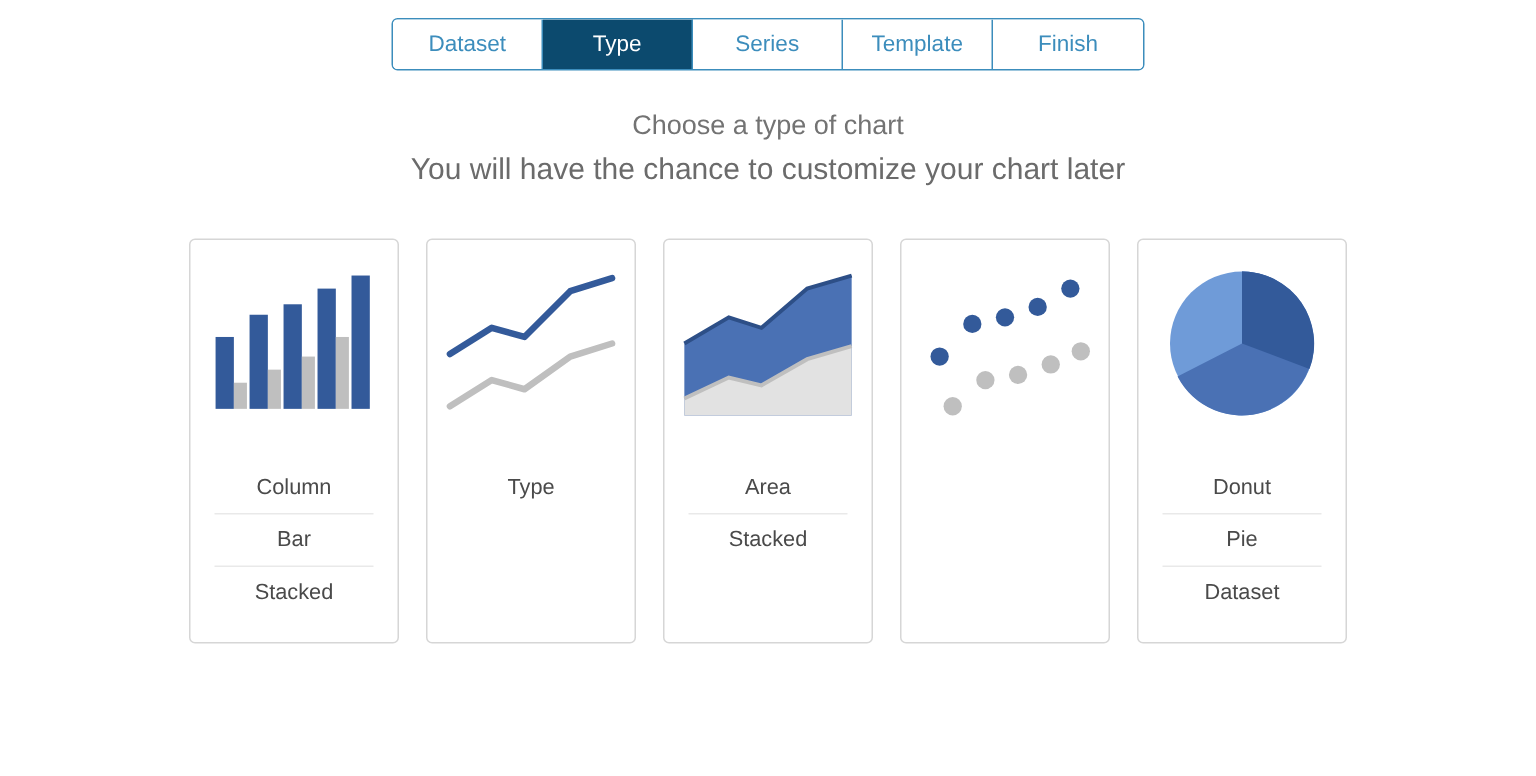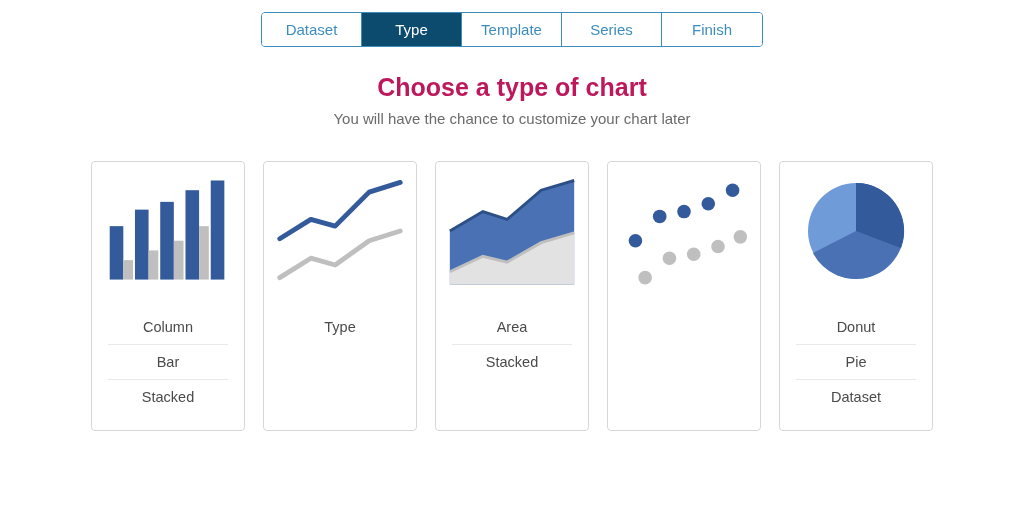--- a/index.html
+++ b/index.html
@@ -34,38 +34,38 @@
     .wizard-tab:last-child { border-right: none; }
     .wizard-tab.active {
       background: #0c4a6e;
       color: #fff;
     }
     .header {
       text-align: center;
       margin-top: 26px;
     }
     .title {
-      color: #be185d;
-      font-size: 25px;
-      font-weight: 700;
+      color: #737373;
+      font-size: 18px;
+      font-weight: 400;
     }
     .subtitle {
       color: #6b6b6b;
-      font-size: 15px;
+      font-size: 20px;
       margin-top: 8px;
     }
     .cards {
       display: flex;
       justify-content: center;
       gap: 18px;
       margin-top: 34px;
       padding: 0 20px;
     }
     .card {
-      width: 154px;
+      width: 140px;
       border: 1px solid #d6d6d6;
       border-radius: 4px;
       background: #fff;
       cursor: pointer;
       display: flex;
       flex-direction: column;
     }
     .card-preview {
       height: 138px;
       display: flex;
@@ -88,22 +88,22 @@
     .card-option:last-child { border-bottom: none; }
     svg { display: block; }
   </style>
 </head>
 <body>
 
 <div class="wizard-tabs">
   <div class="wizard-tabs-inner">
     <div class="wizard-tab">Dataset</div>
     <div class="wizard-tab active">Type</div>
+    <div class="wizard-tab">Series</div>
     <div class="wizard-tab">Template</div>
-    <div class="wizard-tab">Series</div>
     <div class="wizard-tab">Finish</div>
   </div>
 </div>
 
 <div class="header">
   <h2 class="title">Choose a type of chart</h2>
   <p class="subtitle">You will have the chance to customize your chart later</p>
 </div>
 
 <div class="cards">

